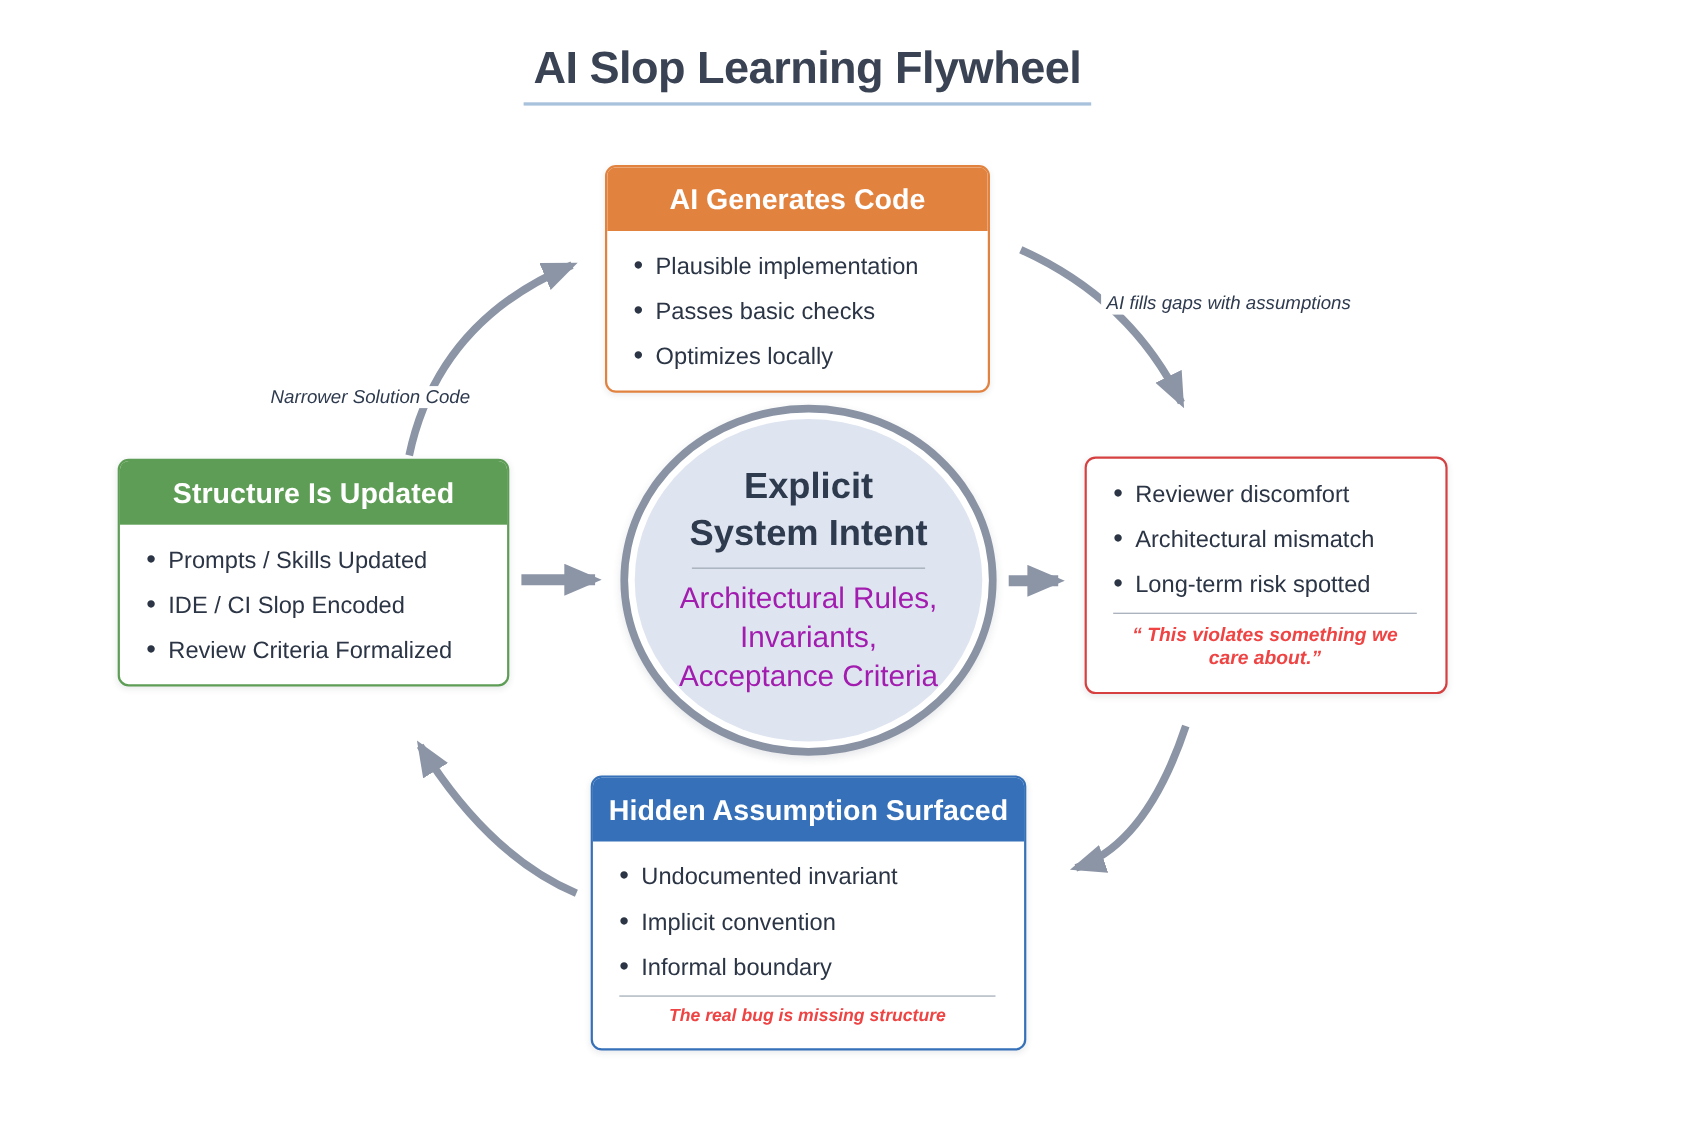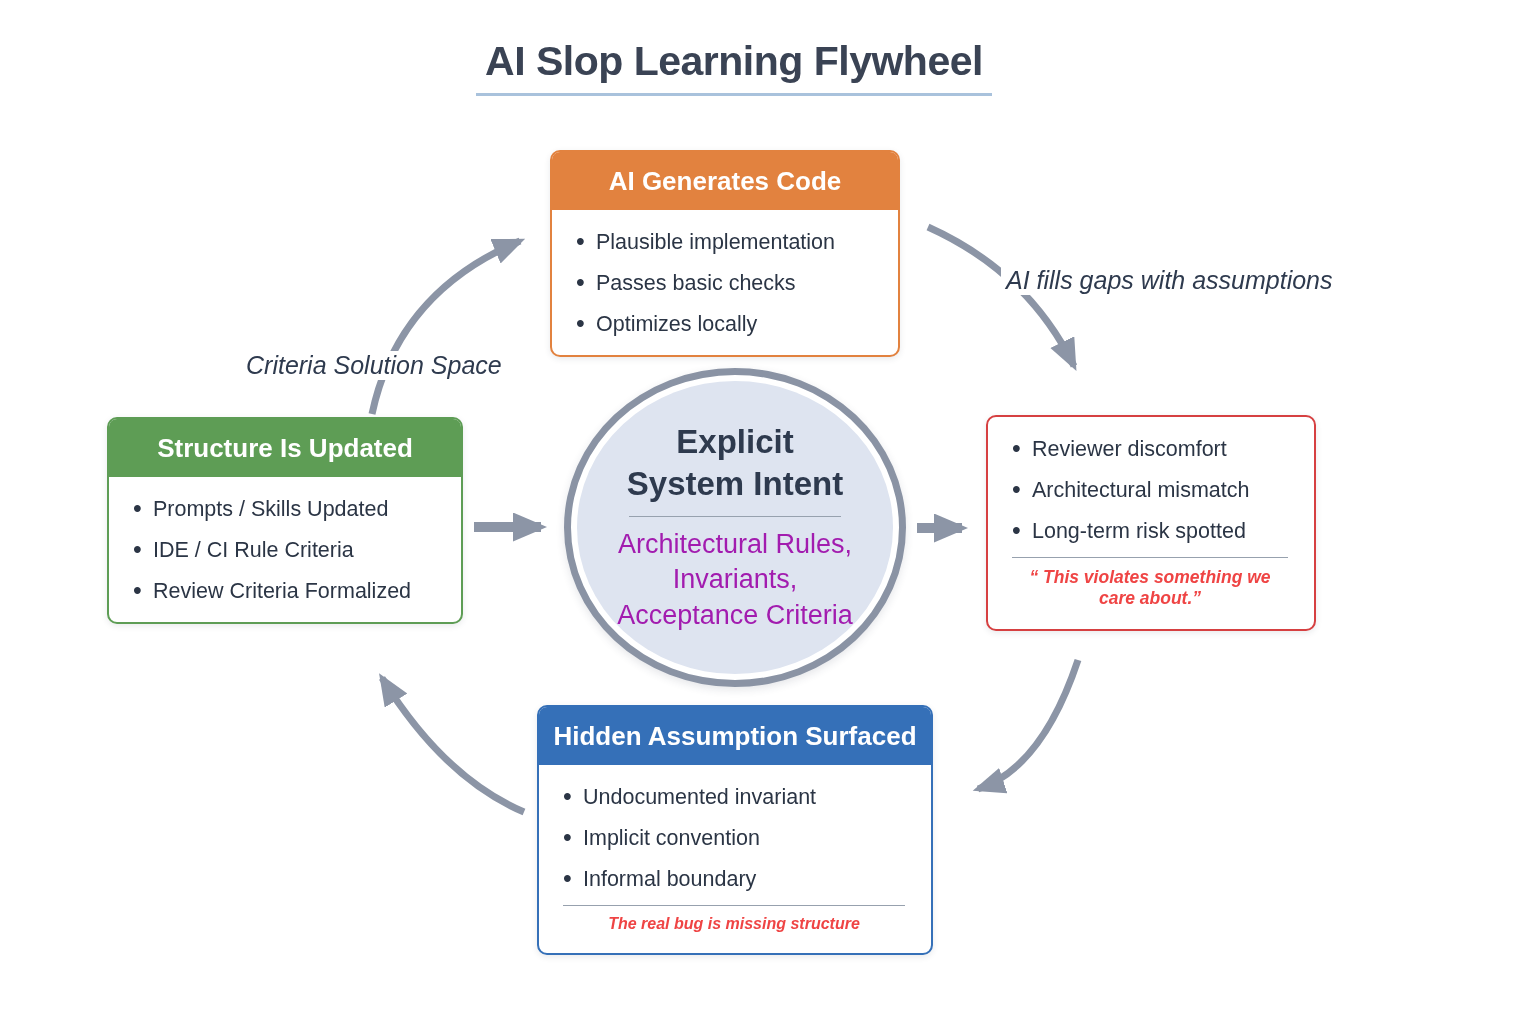--- a/index.html
+++ b/index.html
@@ -81,21 +81,21 @@
   }
   .circle-title {
     font-size:33px; font-weight:bold; color:#2E3A4E;
     line-height:1.25; width:240px;
   }
   .circle-divider { width:212px; height:1px; background:#97A1AE; margin:12px 0 10px 0; }
   .circle-sub { font-size:27px; color:#a21caf; width:238px; line-height:1.32; }
 
   
   .annotation {
-    position:absolute; font-style:italic; font-size:25px; color:#2E3A4E;
+    position:absolute; font-style:italic; font-size:17px; color:#2E3A4E;
     background:#ffffff; padding:0 5px; white-space:nowrap;
   }
   #ann-narrower { left:241px; top:351px; }
   #ann-fills    { left:1001px; top:266px; }
 </style>
 </head>
 <body>
 
 <div class="canvas">
 
@@ -114,21 +114,21 @@
     <path class="arrow-path" stroke-width="10" marker-end="url(#ah2)" d="M 917 528 L 962 528"></path>
     <path class="arrow-path" stroke-width="7" marker-end="url(#ah)" d="M 1078 660 Q 1042 768 978 789"></path>
     <path class="arrow-path" stroke-width="7" marker-end="url(#ah)" d="M 524 812 Q 444 778 382 678"></path>
   </svg>
 
   <div class="title-wrap">
     <h1 class="title">AI Slop Learning Flywheel</h1>
     <div class="title-underline"></div>
   </div>
 
-  <div class="annotation" id="ann-narrower">Criteria Solution Space</div>
+  <div class="annotation" id="ann-narrower">Narrower Solution Code</div>
   <div class="annotation" id="ann-fills">AI fills gaps with assumptions</div>
 
   <div class="box" id="box-top" style="--accent: #E2823F;">
     <div class="box-header">AI Generates Code</div>
     <div class="box-body">
       <ul class="bullets">
         <li>Plausible implementation</li>
         <li>Passes basic checks</li>
         <li>Optimizes locally</li>
       </ul>
@@ -156,21 +156,21 @@
       </ul>
       <div class="box-footer">The real bug is missing structure</div>
     </div>
   </div>
 
   <div class="box" id="box-left" style="--accent: #5E9D55;">
     <div class="box-header">Structure Is Updated</div>
     <div class="box-body">
       <ul class="bullets">
         <li>Prompts / Skills Updated</li>
-        <li>IDE / CI Rule Criteria</li>
+        <li>IDE / CI Slop Encoded</li>
         <li>Review Criteria Formalized</li>
       </ul>
     </div>
   </div>
 
   <div class="circle-outer">
     <div class="circle-inner">
       <div class="circle-title">Explicit System Intent</div>
       <div class="circle-divider"></div>
       <div class="circle-sub">Architectural Rules, Invariants, Acceptance Criteria</div>

